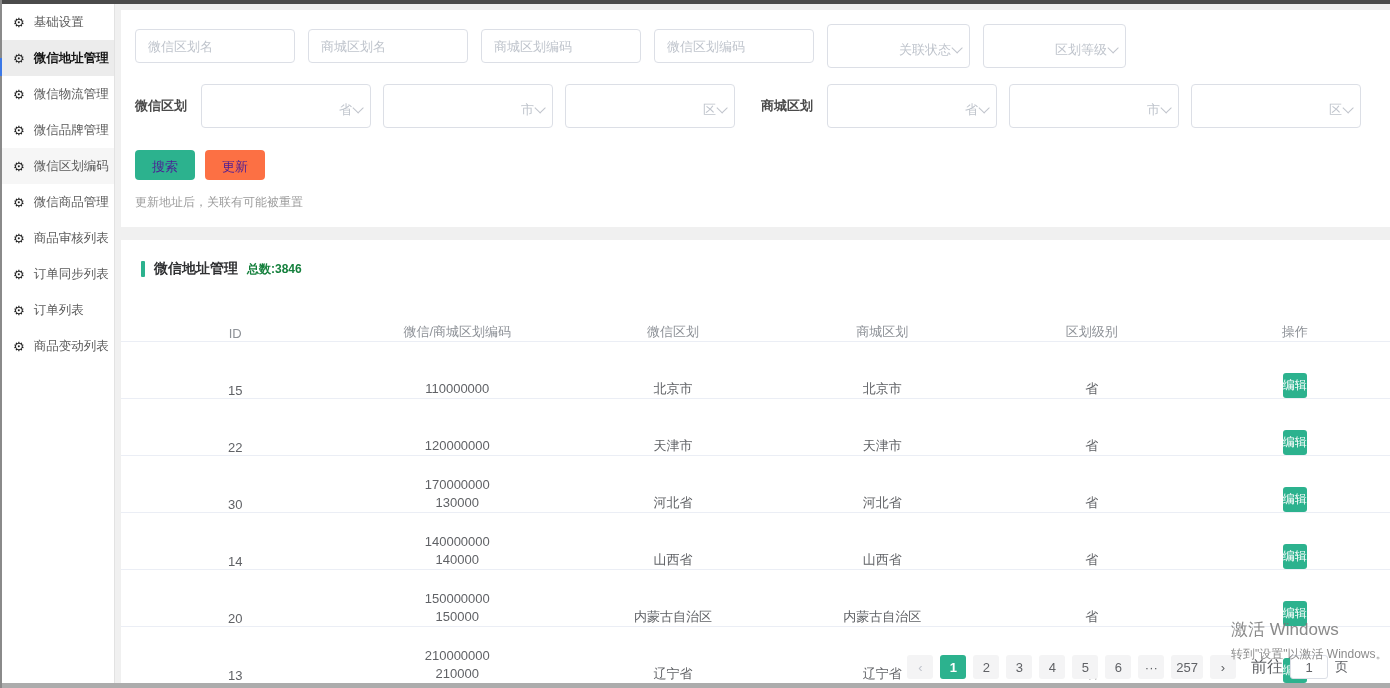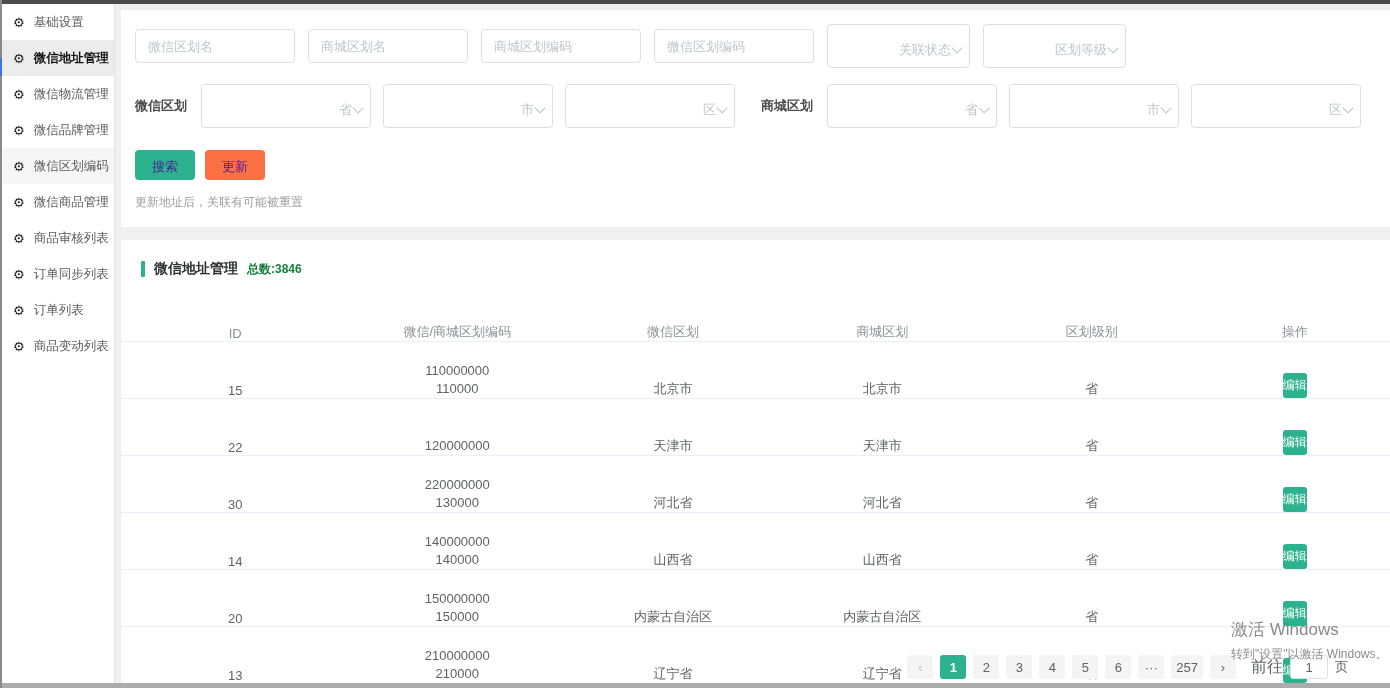--- a/index.html
+++ b/index.html
@@ -219,21 +219,20 @@
           <div class="td c2">微信区划</div>
           <div class="td c3">商城区划</div>
           <div class="td c4">区划级别</div>
           <div class="td c5">操作</div>
         </div>
         <div id="table-body">
   <div class="tr body">
     <div class="td c0 cell-id">15</div>
     <div class="td c1 code2">
       <div class="wx-code">110000000</div>
-      <div class="mall-code">110000</div>
     </div>
     <div class="td c2 cell-wx">北京市</div>
     <div class="td c3 cell-mall">北京市</div>
     <div class="td c4 cell-level">省</div>
     <div class="td c5">
       <button class="edit-btn">编辑</button>
     </div>
   </div>
 
   <div class="tr body">
@@ -245,21 +244,21 @@
     <div class="td c3 cell-mall">天津市</div>
     <div class="td c4 cell-level">省</div>
     <div class="td c5">
       <button class="edit-btn">编辑</button>
     </div>
   </div>
 
   <div class="tr body">
     <div class="td c0 cell-id">30</div>
     <div class="td c1 code2">
-      <div class="wx-code">220000000</div>
+      <div class="wx-code">170000000</div>
       <div class="mall-code">130000</div>
     </div>
     <div class="td c2 cell-wx">河北省</div>
     <div class="td c3 cell-mall">河北省</div>
     <div class="td c4 cell-level">省</div>
     <div class="td c5">
       <button class="edit-btn">编辑</button>
     </div>
   </div>
 

